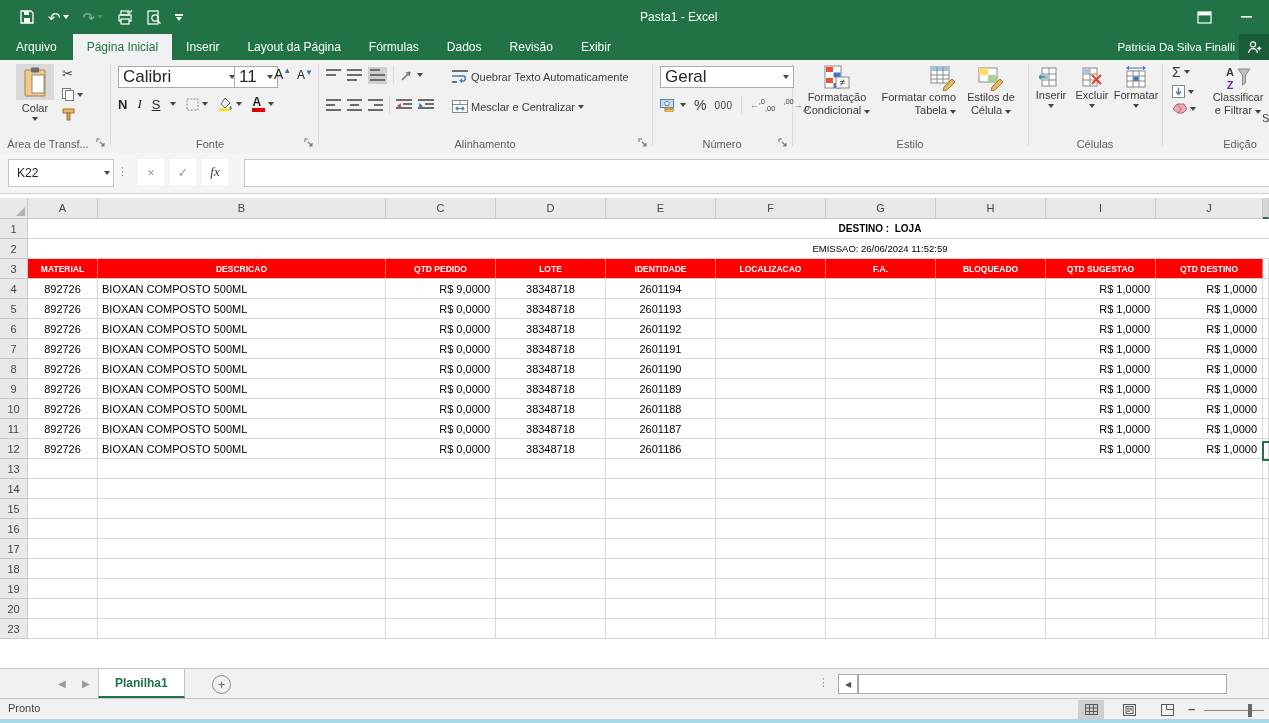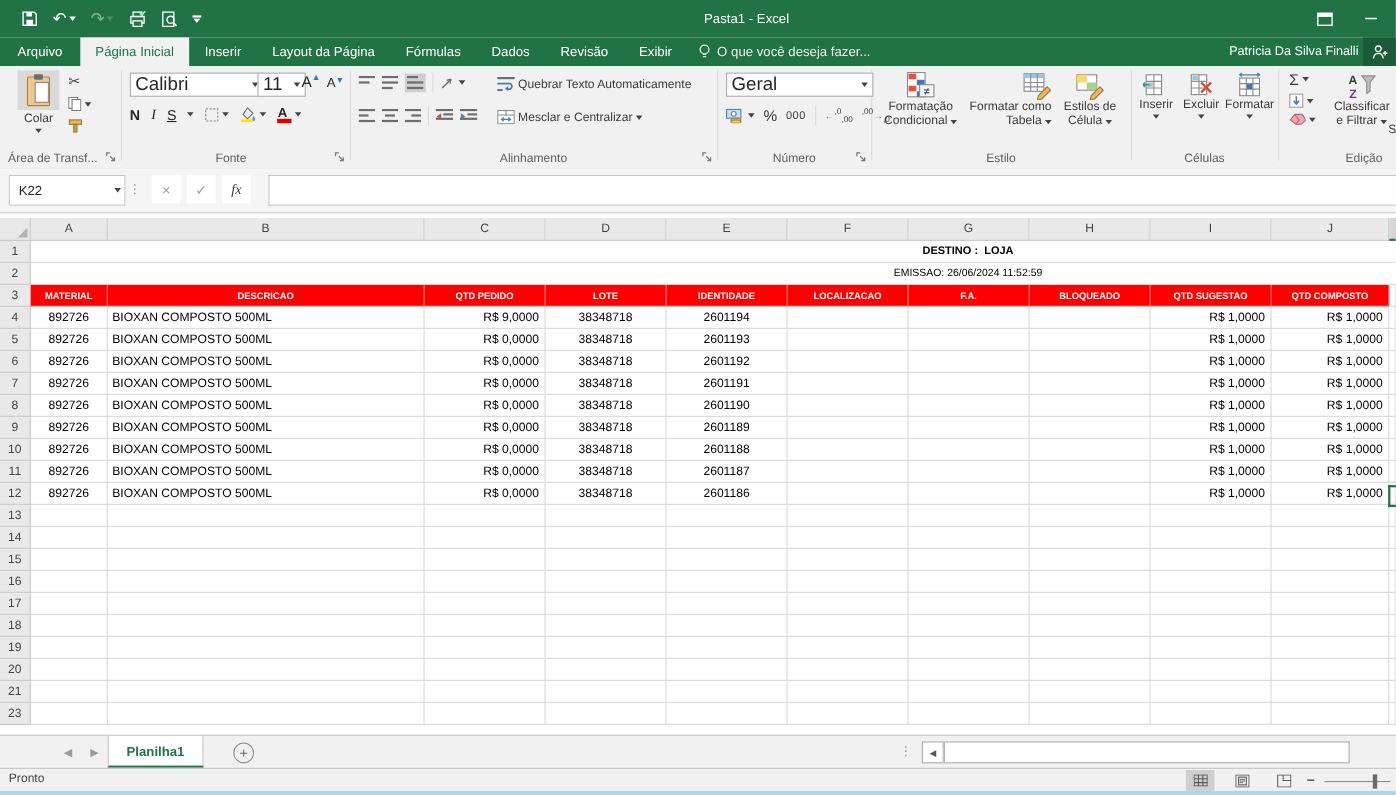--- a/index.html
+++ b/index.html
@@ -133,27 +133,20 @@
 
 <div id="tabsrow">
   <div class="rtab file">Arquivo</div>
   <div class="rtab active">Página Inicial</div>
   <div class="rtab">Inserir</div>
   <div class="rtab">Layout da Página</div>
   <div class="rtab">Fórmulas</div>
   <div class="rtab">Dados</div>
   <div class="rtab">Revisão</div>
   <div class="rtab">Exibir</div>
-  <div id="tab-search">
-    <svg width="11" height="15" viewBox="0 0 11 15">
-        <circle cx="5.5" cy="5" r="4" fill="none" stroke="#dbe9e0" stroke-width="1.2"></circle>
-        <path d="M4 9.5h3M4 11.5h3" stroke="#dbe9e0" stroke-width="1.1"></path>
-      </svg>
-    <span>O que você deseja fazer...</span>
-  </div>
   <div id="tabs-user">Patricia Da Silva Finalli</div>
   <div id="share-btn">
     <svg width="15" height="14" viewBox="0 0 15 14">
         <circle cx="6" cy="4.4" r="2.6" fill="none" stroke="#fff" stroke-width="1.2"></circle>
         <path d="M1.5 13c.6-3 2.4-4.4 4.5-4.4S10 10 10.5 13" fill="none" stroke="#fff" stroke-width="1.2"></path>
         <path d="M12.2 6.4v4M10.2 8.4h4" stroke="#fff" stroke-width="1.2"></path>
       </svg>
   </div>
 </div>
 
@@ -495,21 +488,21 @@
       <div class="rowhdr">3</div>
       <div class="cell redhdr" style="width: 70px;">MATERIAL</div>
       <div class="cell redhdr" style="width: 288px;">DESCRICAO</div>
       <div class="cell redhdr" style="width: 110px;">QTD PEDIDO</div>
       <div class="cell redhdr" style="width: 110px;">LOTE</div>
       <div class="cell redhdr" style="width: 110px;">IDENTIDADE</div>
       <div class="cell redhdr" style="width: 110px;">LOCALIZACAO</div>
       <div class="cell redhdr" style="width: 110px;">F.A.</div>
       <div class="cell redhdr" style="width: 110px;">BLOQUEADO</div>
       <div class="cell redhdr" style="width: 110px;">QTD SUGESTAO</div>
-      <div class="cell redhdr" style="width: 107px;">QTD COMPOSTO</div>
+      <div class="cell redhdr" style="width: 107px;">QTD DESTINO</div>
       <div class="cell" style="width: 6px;"></div>
     </div>
     <div class="grow">
       <div class="rowhdr">4</div>
       <div class="cell al-center" style="width: 70px;">892726</div>
       <div class="cell al-left" style="width: 288px;">BIOXAN COMPOSTO 500ML</div>
       <div class="cell al-right" style="width: 110px;">R$ 9,0000</div>
       <div class="cell al-center" style="width: 110px;">38348718</div>
       <div class="cell al-center" style="width: 110px;">2601194</div>
       <div class="cell al-center" style="width: 110px;"></div>
@@ -724,34 +717,20 @@
       <div class="cell al-center" style="width: 110px;"></div>
       <div class="cell al-center" style="width: 110px;"></div>
       <div class="cell al-center" style="width: 110px;"></div>
       <div class="cell al-center" style="width: 110px;"></div>
       <div class="cell al-right" style="width: 110px;"></div>
       <div class="cell al-right" style="width: 107px;"></div>
       <div class="cell" style="width: 6px;"></div>
     </div>
     <div class="grow">
       <div class="rowhdr">20</div>
-      <div class="cell al-center" style="width: 70px;"></div>
-      <div class="cell al-left" style="width: 288px;"></div>
-      <div class="cell al-right" style="width: 110px;"></div>
-      <div class="cell al-center" style="width: 110px;"></div>
-      <div class="cell al-center" style="width: 110px;"></div>
-      <div class="cell al-center" style="width: 110px;"></div>
-      <div class="cell al-center" style="width: 110px;"></div>
-      <div class="cell al-center" style="width: 110px;"></div>
-      <div class="cell al-right" style="width: 110px;"></div>
-      <div class="cell al-right" style="width: 107px;"></div>
-      <div class="cell" style="width: 6px;"></div>
-    </div>
-    <div class="grow">
-      <div class="rowhdr">21</div>
       <div class="cell al-center" style="width: 70px;"></div>
       <div class="cell al-left" style="width: 288px;"></div>
       <div class="cell al-right" style="width: 110px;"></div>
       <div class="cell al-center" style="width: 110px;"></div>
       <div class="cell al-center" style="width: 110px;"></div>
       <div class="cell al-center" style="width: 110px;"></div>
       <div class="cell al-center" style="width: 110px;"></div>
       <div class="cell al-center" style="width: 110px;"></div>
       <div class="cell al-right" style="width: 110px;"></div>
       <div class="cell al-right" style="width: 107px;"></div>

